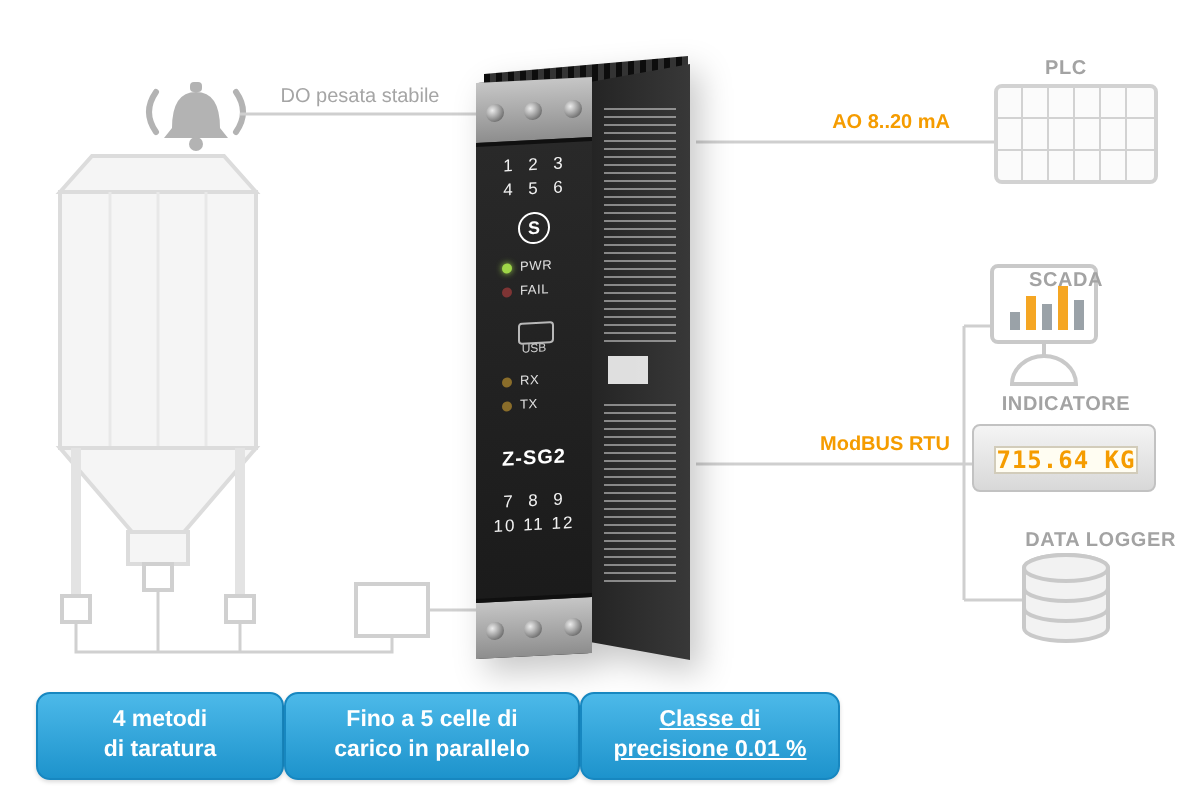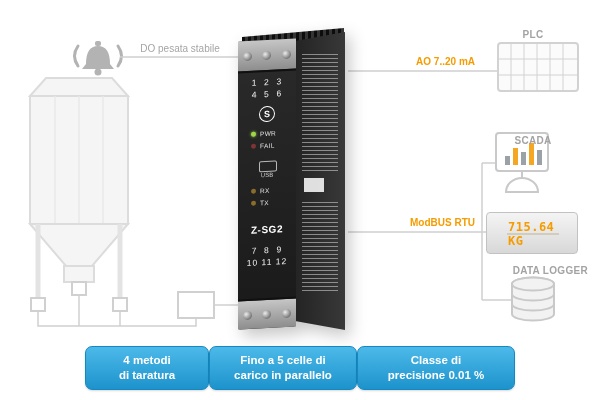--- a/index.html
+++ b/index.html
@@ -10,21 +10,21 @@
   svg.art{position:absolute;left:0;top:0;z-index:1;}
 
   
   .glabel{position:absolute;color:#a5a5a5;font-size:10px;z-index:2;}
   .linelabel{position:absolute;color:var(--accent-orange,#f59c00);font-size:10px;font-weight:bold;z-index:2;}
   .caption{position:absolute;left:478px;width:110px;text-align:center;color:#a3a3a3;font-size:10px;font-weight:bold;letter-spacing:.3px;z-index:2;}
 
   
   .indicator{position:absolute;left:486px;top:212px;width:92px;height:34px;z-index:2;
     background:linear-gradient(180deg,#f4f4f4,#d8d8d8);border:1px solid #c2c2c2;border-radius:4px;
-    padding:20px;box-sizing:border-box;}
+    padding:10px;box-sizing:border-box;}
   .indicator-screen{width:100%;height:100%;background:#fffdf2;border:1px solid #d2ccba;
     display:flex;align-items:center;justify-content:center;
     font-family:"DejaVu Sans Mono",monospace;font-weight:bold;font-size:12px;
     color:var(--accent-orange,#f59c00);letter-spacing:.5px;}
 
   
   .device{position:absolute;left:238px;top:26px;width:112px;height:312px;z-index:3;
     filter:drop-shadow(5px 7px 8px rgba(0,0,0,.22));}
   .dev-fins{position:absolute;left:4px;top:2px;width:102px;height:20px;
     background:repeating-linear-gradient(90deg,#0d0d0d 0 3px,#343434 3px 6px);
@@ -59,27 +59,27 @@
   .dot.red{background:#7e3434;}
   .dot.amber{background:#8a6d2a;}
   .ledlabel{color:#e0e0e0;font-size:6.5px;letter-spacing:.3px;}
   .usbport{position:absolute;left:21px;top:121px;width:16px;height:9px;border:1px solid #b8b8b8;border-radius:2px;}
   .usblabel{position:absolute;left:0;top:132px;width:100%;text-align:center;color:#cfcfcf;font-size:6px;}
   .model{position:absolute;left:0;top:184px;width:100%;text-align:center;color:#fff;
     font-weight:bold;font-size:10px;letter-spacing:.5px;}
 
   
   .features{position:absolute;left:18px;right:18px;bottom:10px;height:44px;
-    display:flex;justify-content:center;z-index:4;}
+    display:flex;justify-content:flex-start;z-index:4;}
   .pill{height:100%;border-radius:7px;color:#fff;font-weight:bold;font-size:11.5px;line-height:1.3;
     background:linear-gradient(180deg,#4cb9e9,var(--accent-blue,#1d93cc));
     border:1px solid #1787c0;box-shadow:0 1px 2px rgba(0,0,0,.15);
     display:flex;align-items:center;justify-content:center;text-align:center;white-space:pre-line;
     box-sizing:border-box;}
-  .pill.p1{width:124px;} .pill.p2{width:148px;} .pill.p3{width:158px;} .pill.p4{width:124px;}
+  .pill.p1{width:124px;} .pill.p2{width:148px;} .pill.p3{width:130px;text-decoration:underline;} .pill.p4{width:124px;}
 </style>
 </head>
 <body>
 
 <div class="canvas">
 
   <svg class="art" width="600" height="400" viewBox="0 0 600 400">
 
     <g stroke="#dcdcdc" fill="#f5f5f5" stroke-width="2">
       <path d="M30,96 L46,78 L112,78 L128,96 Z"></path>
@@ -146,25 +146,26 @@
 
     <g fill="#f2f2f2" stroke="#c9c9c9" stroke-width="2">
       <path d="M512,284 a21,6.5 0 0 1 42,0 v30 a21,6.5 0 0 1 -42,0 Z"></path>
       <ellipse cx="533" cy="284" rx="21" ry="6.5"></ellipse>
       <path d="M512,294 a21,6.5 0 0 0 42,0" fill="none"></path>
       <path d="M512,304 a21,6.5 0 0 0 42,0" fill="none"></path>
     </g>
   </svg>
 
   <div class="glabel" style="left:122px;top:43px;width:116px;text-align:center;">DO pesata stabile</div>
-  <div class="linelabel" style="left:385px;top:56px;width:90px;text-align:right;">AO 7..20 mA</div>
+  <div class="linelabel" style="left:385px;top:56px;width:90px;text-align:right;">AO 8..20 mA</div>
   <div class="linelabel" style="left:385px;top:217px;width:90px;text-align:right;">ModBUS RTU</div>
 
   <div class="caption" style="top:29px;">PLC</div>
   <div class="caption" style="top:135px;">SCADA</div>
+  <div class="caption" style="top:197px;">INDICATORE</div>
   <div class="caption" style="top:265px;text-align:right;">DATA LOGGER</div>
 
   <div class="indicator">
     <div class="indicator-screen">
       <span>715.64 KG</span>
     </div>
   </div>
 
   <div class="device">
     <div class="dev-fins"></div>

